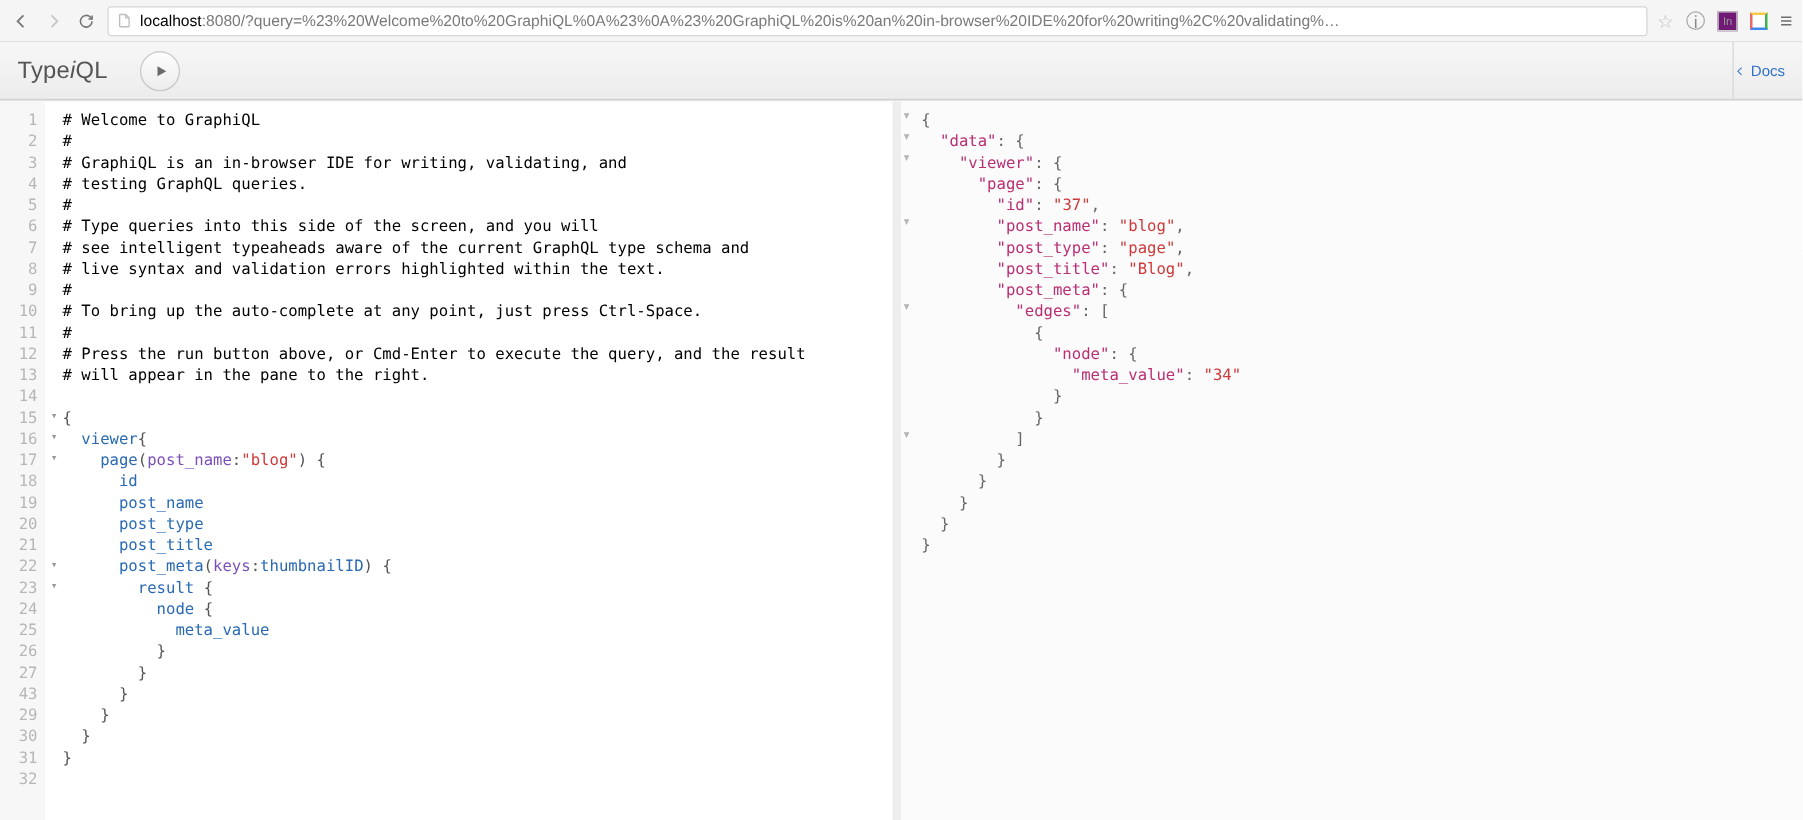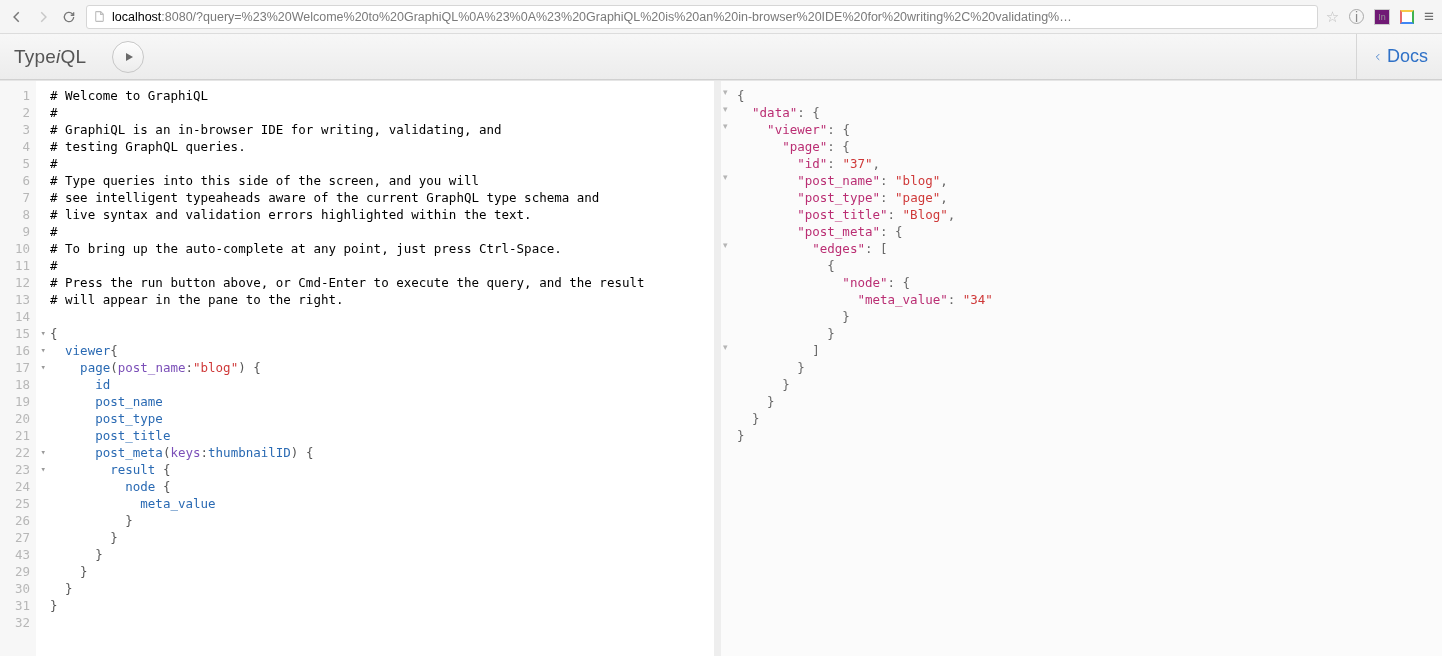--- a/index.html
+++ b/index.html
@@ -61,21 +61,21 @@
   .gql-logo .i { font-style: italic; }
   .run-btn {
     width:32px;height:32px;border-radius:50%;
     border:1px solid #c7c7c7;
     background: linear-gradient(#fdfdfd,#ececec);
     display:flex;align-items:center;justify-content:center;
     margin-left:26px;
     box-shadow: 0 1px 0 #fff inset;
   }
   .run-btn svg{width:12px;height:12px;fill:#6a6a6a;margin-left:2px;}
-  .docs-link { color:#2f71c7; font-size:18px; display:flex; align-items:center; gap:4px; border-left:1px solid #d6d6d6; padding-left:16px; height:100%; }
+  .docs-link { color:#2f71c7; font-size:12px; display:flex; align-items:center; gap:4px; border-left:1px solid #d6d6d6; height:100%; }
   .docs-link svg{width:10px;height:10px;stroke:#2f71c7;fill:none;stroke-width:2;}
 
   
   .panes { flex:1; display:flex; overflow:hidden; border-top:1px solid #e5e5e5;}
   .pane { position:relative; overflow:hidden; }
   .pane.left { width:50%; border-right:7px solid #eeeeee; display:flex; }
   .pane.right { width:50%; background:#fbfbfb; }
   .gutter {
     width:36px; background:#f7f7f7; color:#b7b7b7;
     padding-top:6px;

